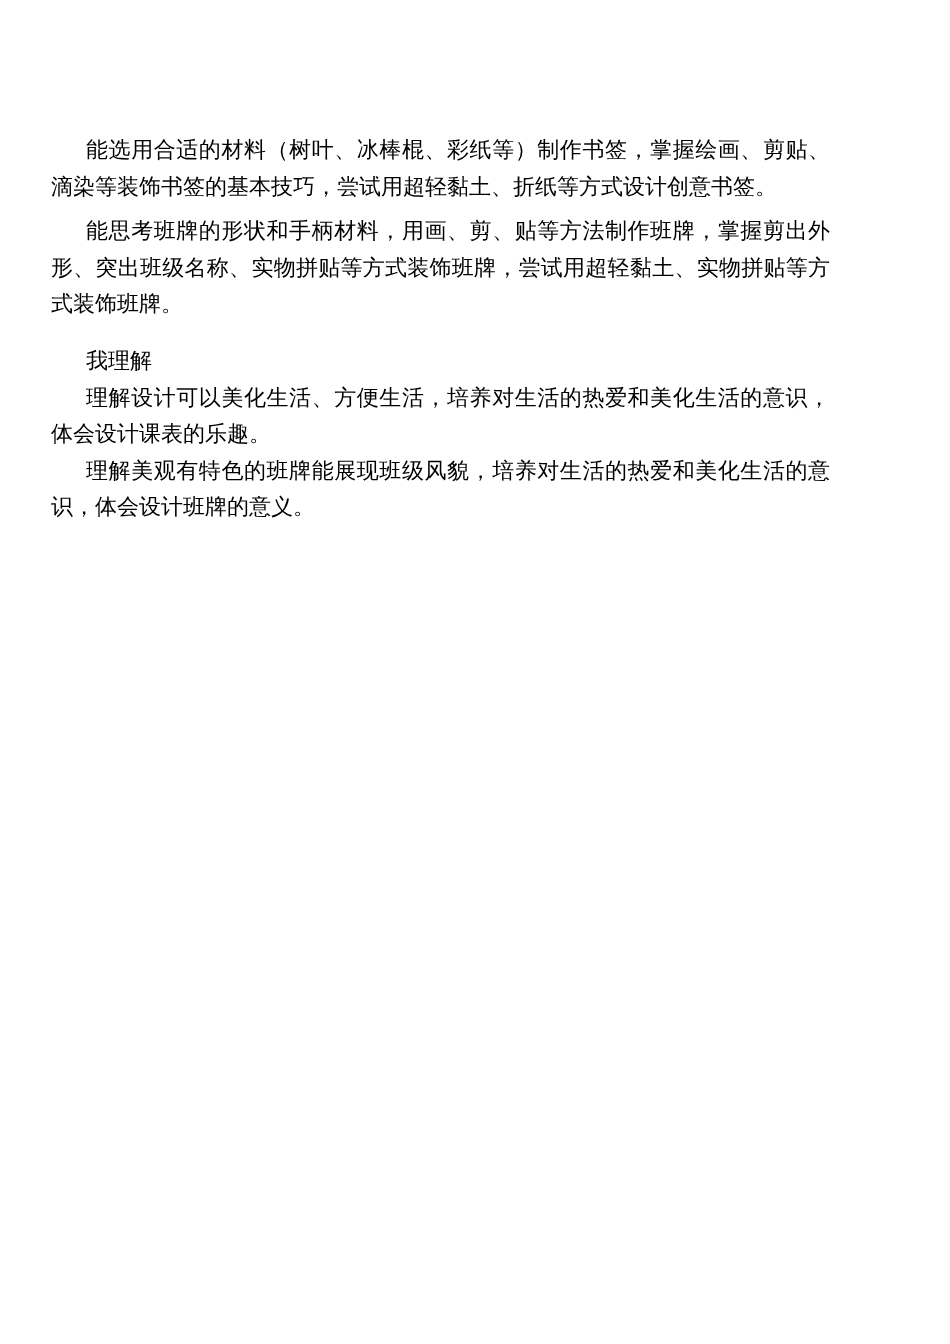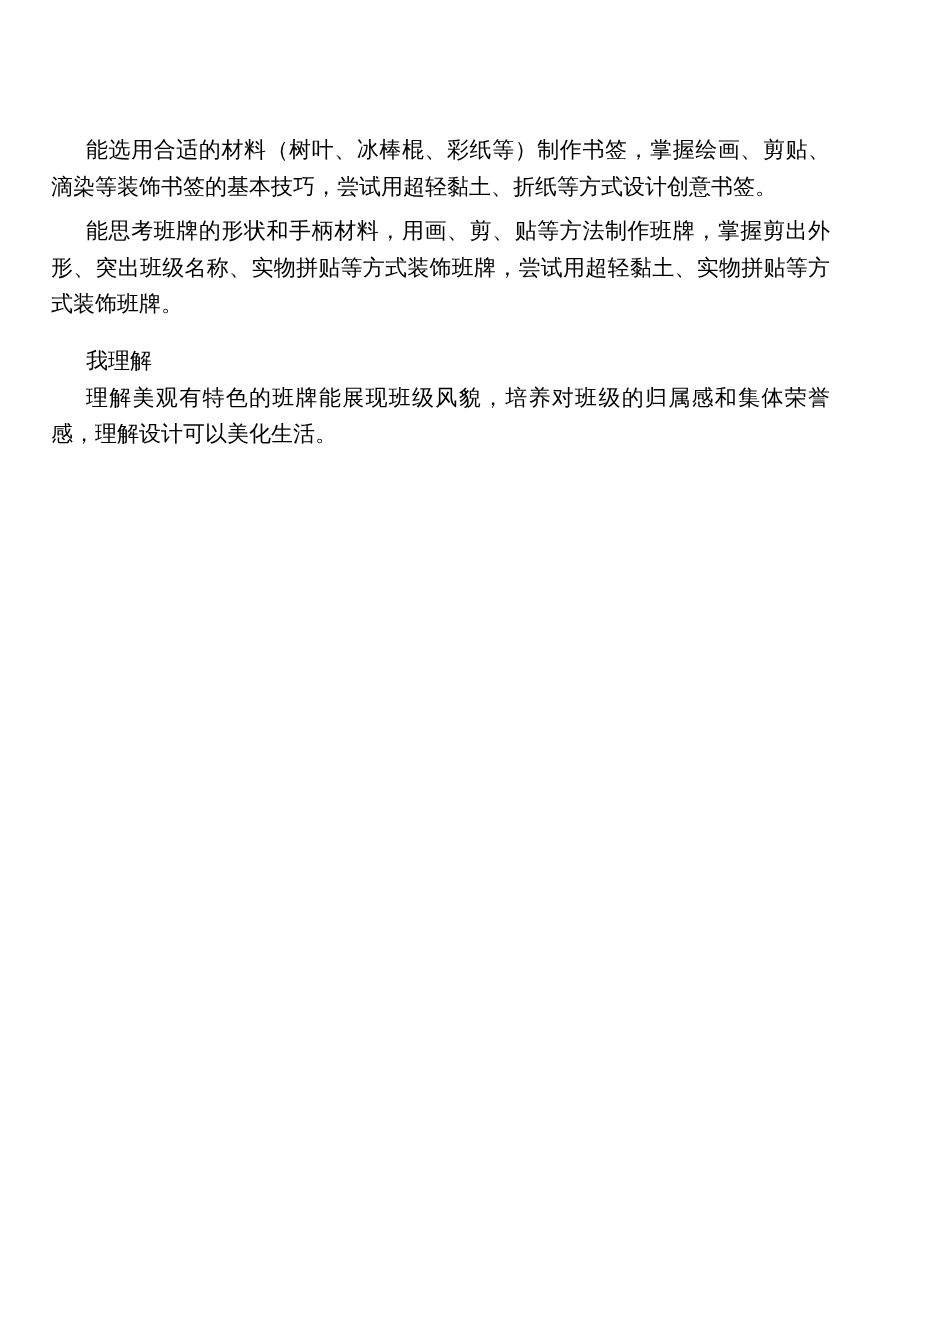--- a/index.html
+++ b/index.html
@@ -38,14 +38,15 @@
     text-align: right;
   }
 </style>
 </head>
 <body>
 
 <div class="page">
   <p>能选用合适的材料（树叶、冰棒棍、彩纸等）制作书签，掌握绘画、剪贴、滴染等装饰书签的基本技巧，尝试用超轻黏土、折纸等方式设计创意书签。</p>
   <p class="space-before-small">能思考班牌的形状和手柄材料，用画、剪、贴等方法制作班牌，掌握剪出外形、突出班级名称、实物拼贴等方式装饰班牌，尝试用超轻黏土、实物拼贴等方式装饰班牌。</p>
   <p class="section-heading">我理解</p>
-  <p>理解美观有特色的班牌能展现班级风貌，培养对班级的归属感和集体荣誉感，理解设计可以美化生活。</p>
+  <p>理解设计可以美化生活、方便生活，培养对生活的热爱和美化生活的意识，体会设计课表的乐趣。</p>
+  <p>理解美观有特色的班牌能展现班级风貌，培养对生活的热爱和美化生活的意识，体会设计班牌的意义。</p>
 </div>
 
 </body></html>

